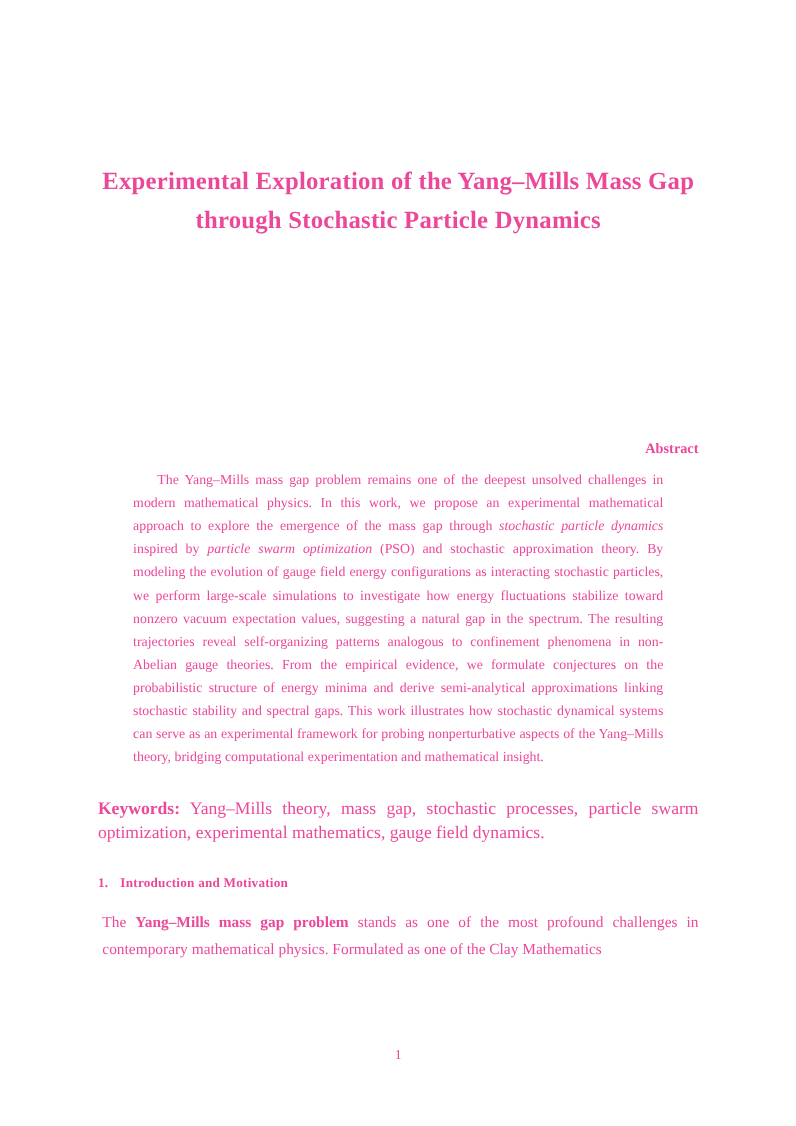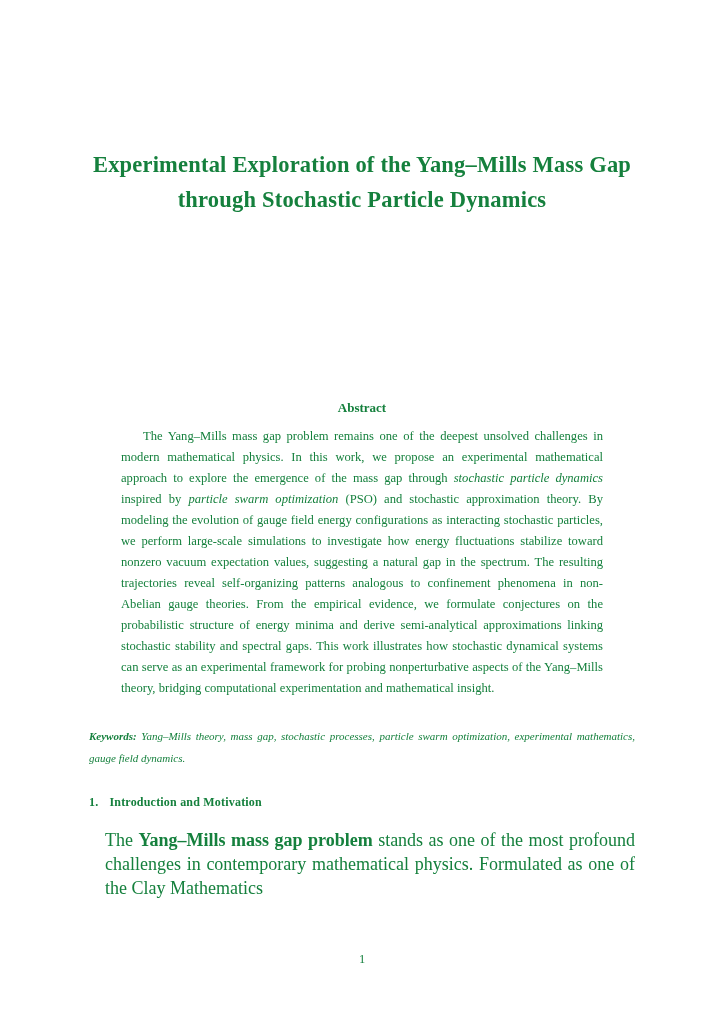--- a/index.html
+++ b/index.html
@@ -6,21 +6,21 @@
     margin: 0;
     padding: 0;
     background: #e9e9e9;
   }
   .page {
     position: relative;
     width: 724px;
     height: 1024px;
     margin: 0 auto;
     background: #ffffff;
-    color: #15803d;
+    color: #ec4899;
     font-family: "Liberation Serif", "DejaVu Serif", serif;
     box-sizing: border-box;
     overflow: hidden;
   }
   .content {
     box-sizing: border-box;
     padding: 148px 89px 0 89px; 
   }
   .title {
     margin: 0 auto;
@@ -28,52 +28,51 @@
     text-align: center;
     font-size: 22.5px;
     font-weight: bold;
     line-height: 1.55;
     letter-spacing: 0.2px;
   }
   .abstract-wrap {
     margin-top: 182px;
   }
   .abstract-heading {
-    text-align: center;
+    text-align: right;
     font-weight: bold;
     font-size: 13px;
     margin: 0 0 10px 0;
   }
   .abstract-body {
     margin: 0 auto;
     width: 482px;
     font-size: 12.6px;
     line-height: 21px;
     text-align: justify;
     text-indent: 22px;
   }
   .abstract-body .it { font-style: italic; margin-top: 17px; }
   .keywords {
     margin: 26px 0 0 0;
-    font-size: 11px;
+    font-size: 16px;
     line-height: 22px;
     text-align: justify;
-    font-style: italic;
   }
   .keywords .kw-label { font-weight: bold; }
   .section-heading {
     margin: 26px 0 0 0;
     font-size: 12px;
     font-weight: bold;
     letter-spacing: 0.2px;
   }
   .section-heading .sec-num { margin-right: 11px; }
   .body-par {
-    margin: 18px 0 0 16px;
-    font-size: 18px;
+    margin: 18px 0 0 4px;
+    font-size: 14px;
     line-height: 24px;
     text-align: justify;
   }
   .body-par .bd { font-weight: bold; }
   .page-number {
     position: absolute;
     left: 0;
     right: 0;
     top: 952px;
     text-align: center;

